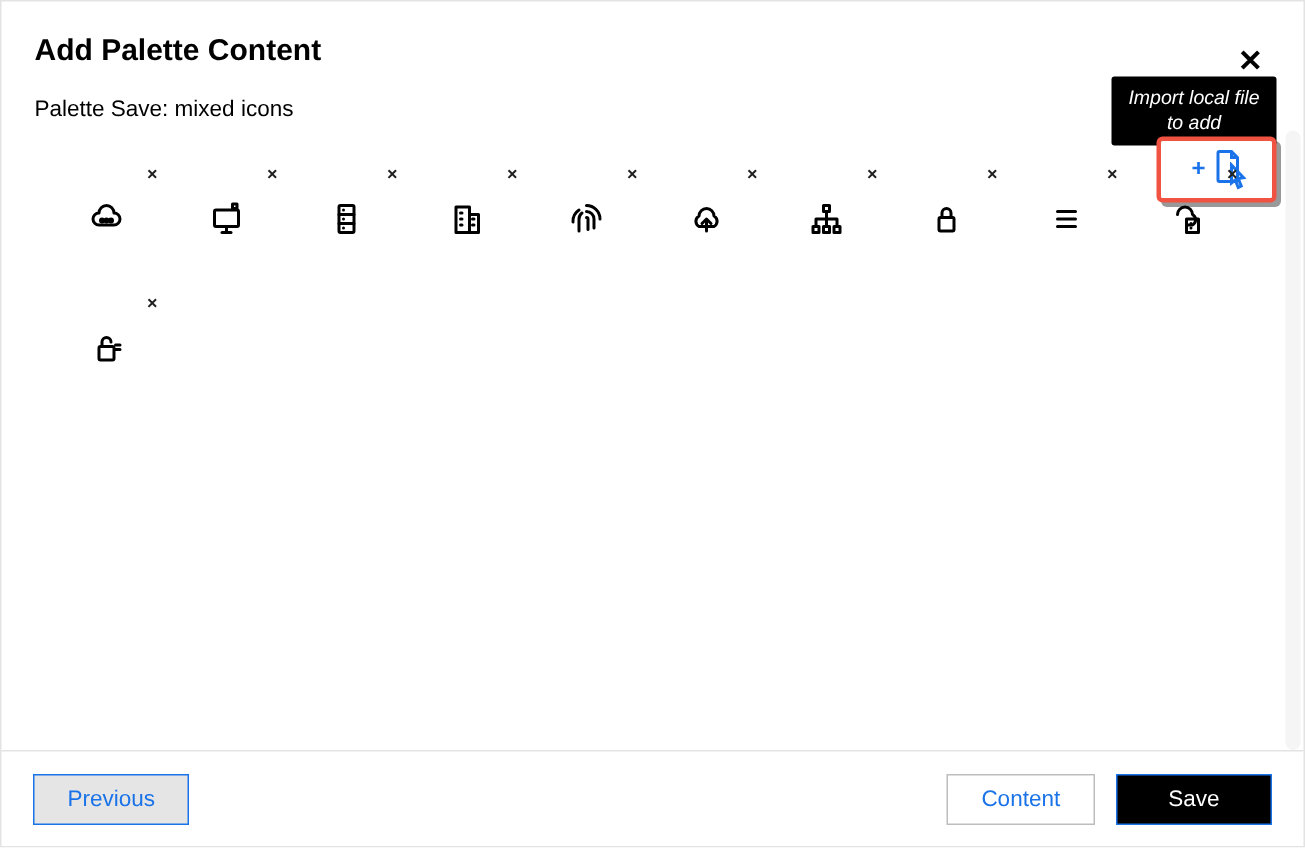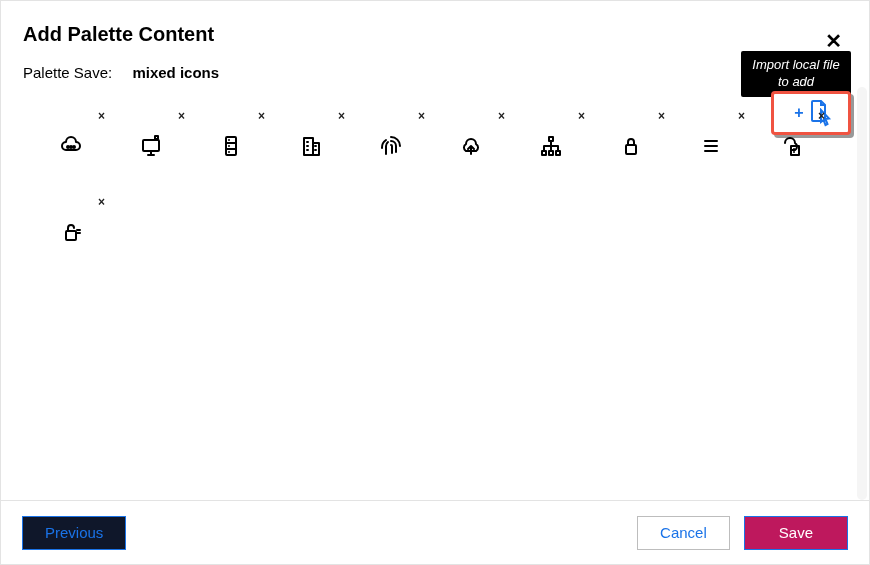--- a/index.html
+++ b/index.html
@@ -22,22 +22,21 @@
   .title {
     font-weight: 700;
     font-size: 20px;
     margin: 0 0 18px 0;
   }
   .subtitle {
     font-size: 15px;
     font-weight: 400;
   }
   .subtitle .name {
-    font-weight: 700;
-    margin-left: 16px;
+    font-weight: 400;
   }
   .close-x {
     position: absolute;
     top: 30px; right: 27px;
     font-size: 20px; font-weight: 700;
     cursor: pointer;
     line-height: 1;
   }
   .scroll-area {
     position: relative;
@@ -126,32 +125,32 @@
   }
   .spacer { flex: 1; }
   .btn {
     height: 34px;
     font-size: 15px;
     padding: 0 22px;
     border-radius: 0;
     cursor: pointer;
   }
   .btn-outline-blue {
-    background: #0f172a;
+    background: #e5e5e5;
     border: 1px solid #1a73e8;
     color: #1a73e8;
   }
   .btn-outline-gray {
     background: #fff;
     border: 1px solid #bdbdbd;
     color: #1a73e8;
     margin-right: 14px;
   }
   .btn-primary {
-    background: #be185d;
+    background: #000000;
     border: 1px solid #1a73e8;
     color: #fff;
     padding: 0 34px;
   }
 </style>
 </head>
 <body>
 
 <div class="dialog">
   <span class="close-x">✕</span>
@@ -271,16 +270,16 @@
               <path d="M11 13V10a3 3 0 0 1 6 0"></path>
               <path d="M20 12h3M20 15h3"></path>
             </svg></span>
         </div>
       </div>
   </div>
 
   <div class="footer">
     <button class="btn btn-outline-blue">Previous</button>
     <span class="spacer"></span>
-    <button class="btn btn-outline-gray">Cancel</button>
+    <button class="btn btn-outline-gray">Content</button>
     <button class="btn btn-primary">Save</button>
   </div>
 </div>
 
 </body></html>

